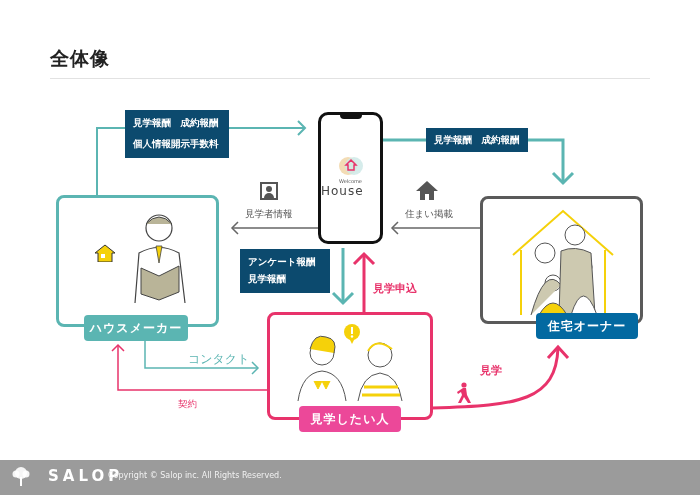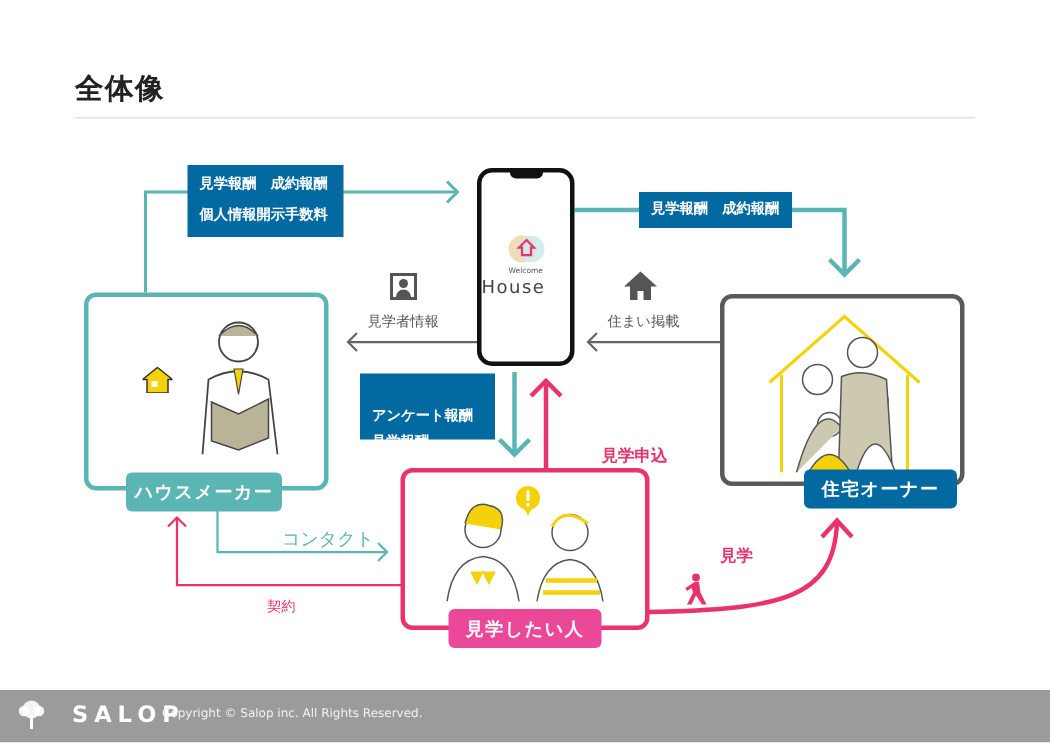--- a/index.html
+++ b/index.html
@@ -9,21 +9,21 @@
     font-family:"DejaVu Sans", sans-serif;
   }
   .abs { position:absolute; }
   .title {
     left:50px; top:46px; font-size:19px; font-weight:bold; color:#222;
     letter-spacing:1px;
   }
   .title-rule { left:50px; top:78px; width:600px; height:1px; background:#e2e2e2; }
   svg.lines { position:absolute; left:0; top:0; }
   .tealbox {
-    background:#0369a1; color:#fff; font-size:9.5px; font-weight:bold;
+    background:#0c4a6e; color:#fff; font-size:9.5px; font-weight:bold;
     line-height:22px; padding:0 8px; box-sizing:border-box;
   }
   .frame {
     box-sizing:border-box; border:3px solid; border-radius:8px; background:#fff;
   }
   .label-pill {
     color:#fff; font-size:12px; font-weight:bold; text-align:center;
     border-radius:4px; line-height:26px; letter-spacing:1px;
   }
   .small-label { font-size:9.5px; color:#555; }
@@ -69,21 +69,21 @@
   <polyline points="548,358 558,347 568,358" fill="none" stroke="#e8336b" stroke-width="3"></polyline>
 </svg>
 
 <div class="abs tealbox" style="left:125px;top:110px;width:104px;height:48px;padding-top:2px;">
   <div style="line-height:21px">見学報酬　成約報酬</div>
   <div style="line-height:21px">個人情報開示手数料</div>
 </div>
 
 <div class="abs tealbox" style="left:426px;top:128px;height:24px;line-height:24px;">見学報酬　成約報酬</div>
 
-<div class="abs tealbox" style="left:240px;top:249px;width:90px;height:44px;padding-top:20px;">
+<div class="abs tealbox" style="left:240px;top:249px;width:90px;height:44px;padding-top:4px;">
   <div style="line-height:17px">アンケート報酬</div>
   <div style="line-height:17px">見学報酬</div>
 </div>
 
 <div class="abs" style="left:260px;top:182px;width:18px;height:18px;border:2px solid #555;box-sizing:border-box;background:#fff;">
   <div style="position:absolute;left:4px;top:2px;width:6px;height:6px;border-radius:50%;background:#555;"></div>
   <div style="position:absolute;left:2px;top:9px;width:10px;height:5px;border-radius:5px 5px 0 0;background:#555;"></div>
 </div>
 <div class="abs small-label" style="left:245px;top:208px;">見学者情報</div>
 
@@ -163,21 +163,21 @@
       <circle cx="88" cy="26" r="12" fill="#fff" stroke="#555" stroke-width="1"></circle>
       <path d="M76 22 Q84 8 100 20" fill="none" stroke="#f5d10a" stroke-width="2"></path>
       <path d="M66 72 Q70 46 88 44 Q106 46 110 72" fill="#fff" stroke="#555" stroke-width="1"></path>
       <line x1="72" y1="58" x2="106" y2="58" stroke="#f5d10a" stroke-width="3"></line>
       <line x1="70" y1="66" x2="108" y2="66" stroke="#f5d10a" stroke-width="3"></line>
     </svg>
   </div>
 </div>
 <div class="abs label-pill" style="left:299px;top:406px;width:102px;background:#ec4899;">見学したい人</div>
 
-<div class="abs" style="left:373px;top:296px;font-size:11px;font-weight:bold;color:#e8336b;margin-left:28px;">見学申込</div>
+<div class="abs" style="left:373px;top:281px;font-size:11px;font-weight:bold;color:#e8336b;">見学申込</div>
 <div class="abs" style="left:178px;top:398px;font-size:9.5px;color:#e8336b;">契約</div>
 <div class="abs" style="left:188px;top:351px;font-size:12px;color:#5bb5b2;">コンタクト</div>
 
 <div class="abs" style="left:456px;top:382px;width:16px;height:22px;">
   <svg width="16" height="22">
       <circle cx="8" cy="3" r="2.6" fill="#e8336b"></circle>
       <path d="M7 6 L10 6 L11 13 L15 21 L12 21 L8 15 L5 21 L2 21 L6 13 L5 10 L2 12 L1 10 Z" fill="#e8336b"></path>
     </svg>
 </div>
 <div class="abs" style="left:480px;top:363px;font-size:11px;font-weight:bold;color:#e8336b;">見学</div>

